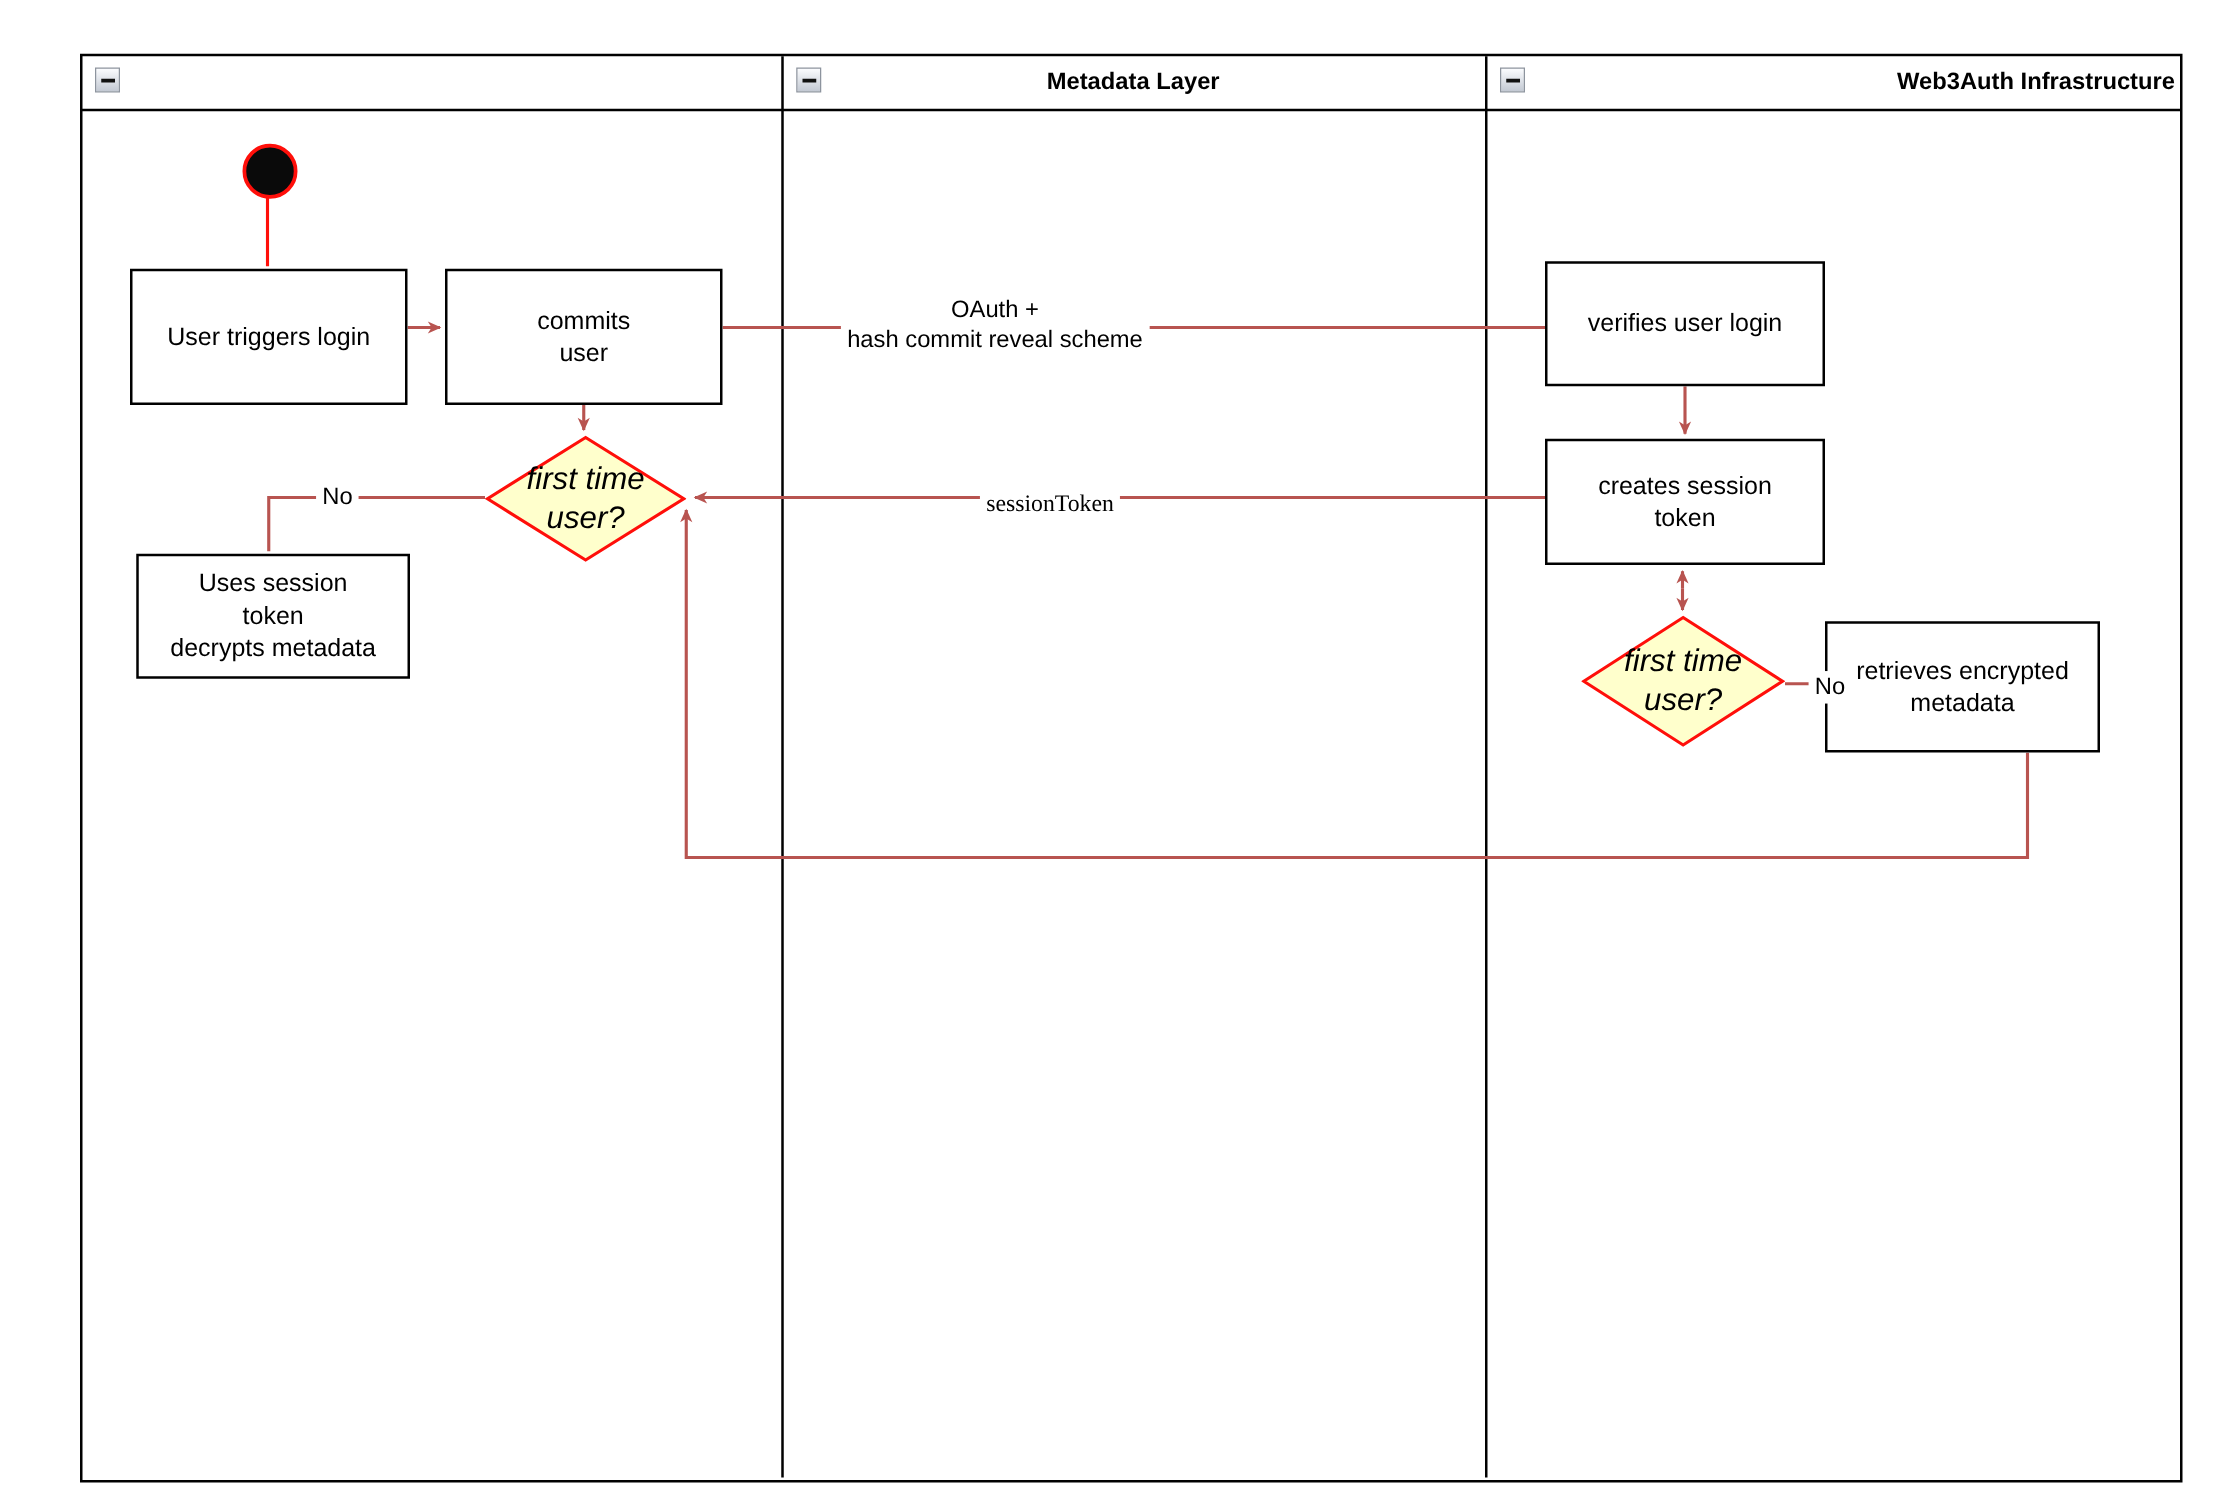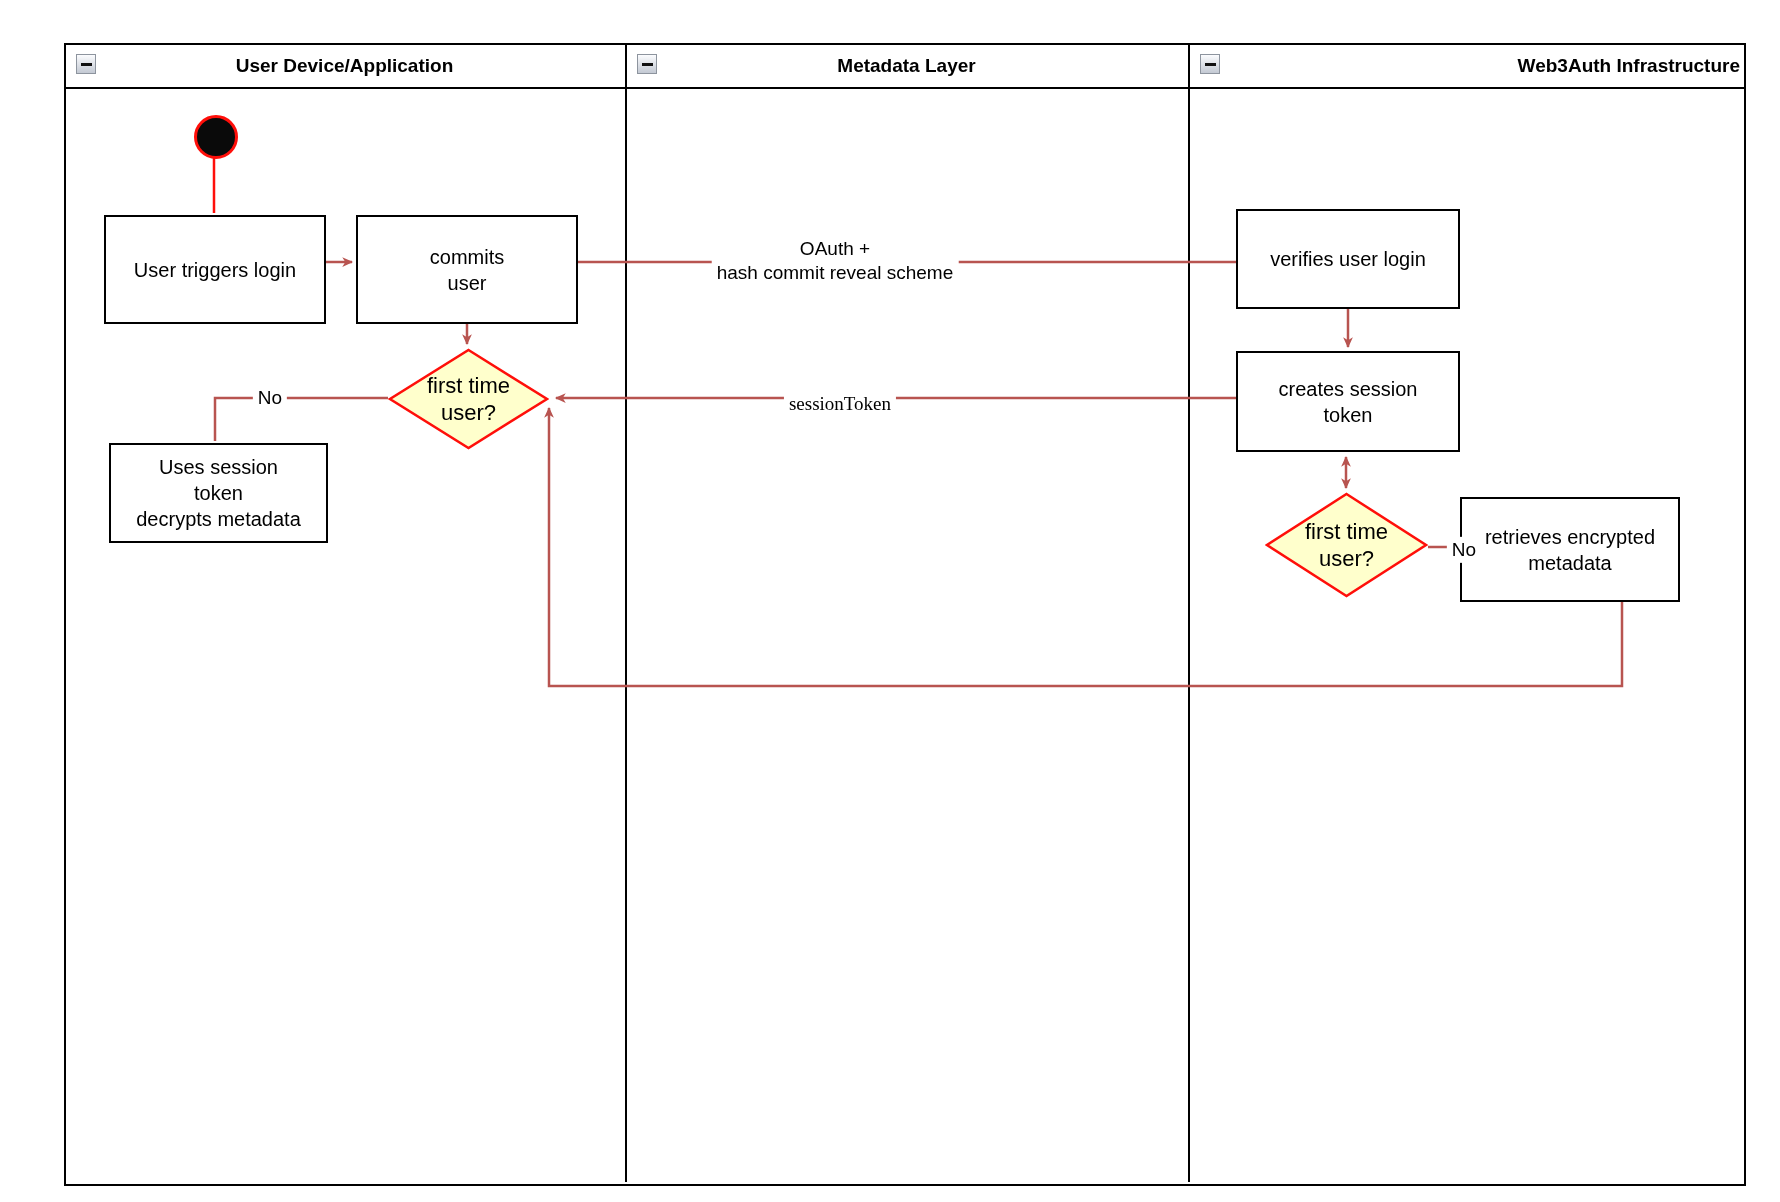--- a/index.html
+++ b/index.html
@@ -23,41 +23,38 @@
 
   
   .node{position:absolute;background:#fff;border:2px solid var(--node_border);
     display:flex;align-items:center;justify-content:center;text-align:center;
     font-size:20px;line-height:1.3;white-space:pre-line;z-index:3;}
   .decision{position:absolute;z-index:3;}
   .decision svg{position:absolute;left:0;top:0;}
   .decision polygon{fill:var(--decision_fill);stroke:var(--accent_red);stroke-width:2.5;}
   .decision .dtext{position:absolute;left:0;top:0;width:100%;height:100%;
     display:flex;align-items:center;justify-content:center;text-align:center;
-    font-size:22px;line-height:1.25;white-space:pre-line;}
+    font-size:25px;line-height:1.25;white-space:pre-line;font-style:italic;}
   .start-circle{position:absolute;left:194px;top:115px;width:38px;height:38px;border-radius:50%;
     background:#0a0a0a;border:3px solid var(--accent_red);z-index:3;}
 
   
   .edge-label{position:absolute;transform:translate(-50%,-50%);background:#fff;
     padding:1px 5px;font-size:19px;line-height:1.28;text-align:center;white-space:pre-line;z-index:3;}
 </style>
 </head>
 <body>
 
 <div class="canvas">
 
   <div class="frame"></div>
   <div class="vline" style="left:625px;"></div>
   <div class="vline" style="left:1188px;"></div>
   <div class="hline"></div>
 
-  <div class="lane-header" style="left:66px;width:557px;">
-    <span class="lane-title">User Device/Application</span>
-  </div>
   <div class="lane-header" style="left:627px;width:559px;">
     <span class="lane-title">Metadata Layer</span>
   </div>
   <div class="lane-header" style="left:1188px;width:552px;justify-content:flex-end;">
     <span class="lane-title">Web3Auth Infrastructure</span>
   </div>
   <div class="collapse" style="left:76px;">
       <span class="bar"></span>
     </div>
   <div class="collapse" style="left:637px;">
@@ -108,19 +105,19 @@
 user?</div>
   </div>
   <div class="decision" style="left:1265px;top:492px;width:163px;height:106px;">
     <svg width="163" height="106">
         <polygon points="81.5,2 161,53 81.5,104 2,53"></polygon>
       </svg>
     <div class="dtext">first time
 user?</div>
   </div>
 
-  <div class="edge-label" style="left:835px;top:261px;">OAuth +
+  <div class="edge-label" style="left:796px;top:261px;">OAuth +
 hash commit reveal scheme</div>
   <div class="edge-label" style="left:840px;top:404px;font-family:Liberation Serif, serif;">sessionToken</div>
   <div class="edge-label" style="left:270px;top:398px;">No</div>
   <div class="edge-label" style="left:1464px;top:550px;">No</div>
 
 </div>
 
 </body></html>

